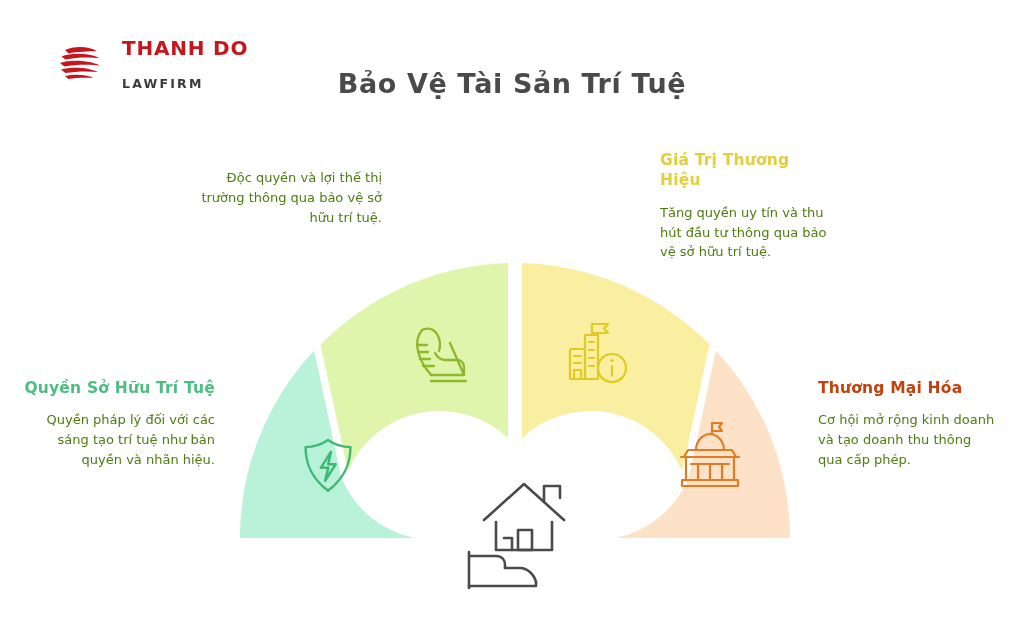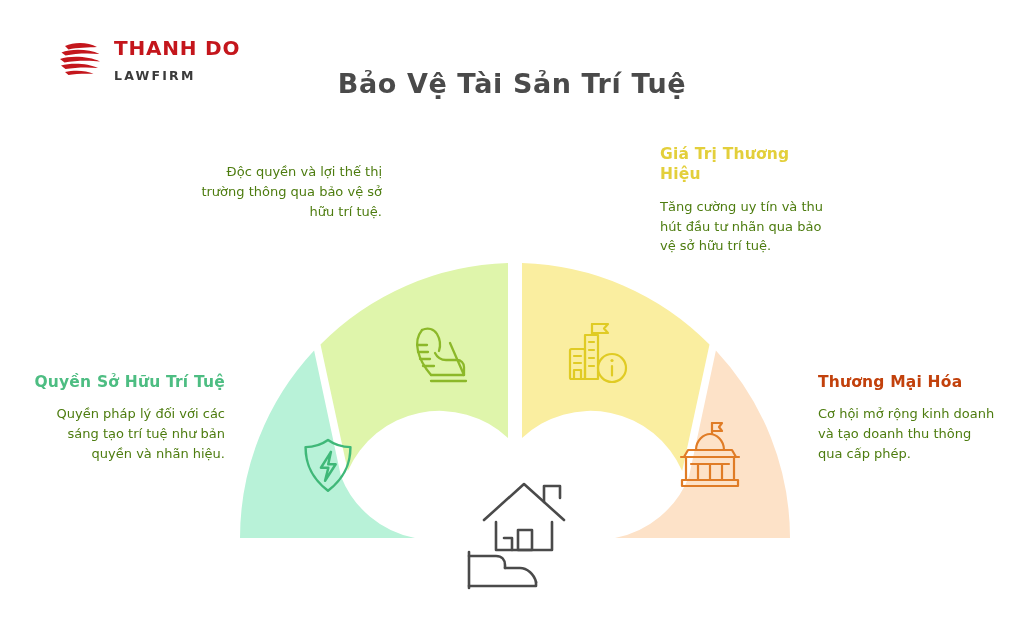--- a/index.html
+++ b/index.html
@@ -24,39 +24,39 @@
     background: #ffffff;
   }
 
   
   .logo {
     position: absolute;
     left: 58px;
     top: 38px;
     display: flex;
     align-items: center;
-    gap: 10px;
+    gap: 18px;
   }
   .logo-mark { width: 46px; height: 44px; display: block; flex: 0 0 auto; }
   .logo-words { display: flex; flex-direction: column; line-height: 1; }
   .logo-name {
     font-family: "DejaVu Sans", sans-serif;
     font-size: 20px;
     font-weight: bold;
     letter-spacing: 0.8px;
     color: #c4161c;
     white-space: nowrap;
   }
   .logo-sub {
     font-family: "DejaVu Sans", sans-serif;
     font-size: 12.5px;
     font-weight: bold;
     letter-spacing: 2.2px;
     color: #3b3b3b;
-    margin-top: 12px;
+    margin-top: 20px;
     white-space: nowrap;
   }
 
   
   .page-title {
     position: absolute;
     left: 0;
     top: 68px;
     width: 1024px;
     text-align: center;
@@ -74,20 +74,21 @@
     top: 0;
     width: 1024px;
     height: 642px;
     pointer-events: none;
   }
   .donut svg { display: block; width: 1024px; height: 642px; }
 
   
   .callout {
     position: absolute;
+    margin-top: 6px;
   }
   .callout .co-title {
     font-family: "DejaVu Sans", sans-serif;
     font-size: 15.5px;
     font-weight: bold;
     line-height: 1.32;
     letter-spacing: 0.2px;
     margin-bottom: 12px;
   }
   .callout .co-body {
@@ -96,21 +97,21 @@
     line-height: 1.52;
     color: #4d7c0f;
   }
 
   .co-right-align { text-align: right; }
   .co-left-align  { text-align: left; }
 
   
   #callout-competitive { left: 186px; top: 162px; width: 196px; }
   #callout-brand       { left: 660px; top: 144px; width: 172px; }
-  #callout-ownership   { left: 30px;  top: 372px; width: 195px; }
+  #callout-ownership   { left: 20px;  top: 372px; width: 195px; }
   #callout-commerce    { left: 818px; top: 372px; width: 180px; }
 </style>
 </head>
 <body>
 
 <div class="canvas">
 
   <div class="logo">
     <span class="logo-mark">
       <svg viewBox="0 0 46 44" width="46" height="44" aria-hidden="true">
@@ -224,21 +225,21 @@
 
     </svg>
   </div>
 
   <div class="callout co-right-align" id="callout-competitive">
     <div class="co-body">Độc quyền và lợi thế thị trường thông qua bảo vệ sở hữu trí tuệ.</div>
   </div>
 
   <div class="callout co-left-align" id="callout-brand">
     <div class="co-title" style="color:#e3cf3b">Giá Trị Thương Hiệu</div>
-    <div class="co-body">Tăng cường uy tín và thu hút đầu tư nhãn qua bảo vệ sở hữu trí tuệ.</div>
+    <div class="co-body">Tăng quyền uy tín và thu hút đầu tư thông qua bảo vệ sở hữu trí tuệ.</div>
   </div>
 
   <div class="callout co-right-align" id="callout-ownership">
     <div class="co-title" style="color:#4dbd82">Quyền Sở Hữu Trí Tuệ</div>
     <div class="co-body">Quyền pháp lý đối với các sáng tạo trí tuệ như bản quyền và nhãn hiệu.</div>
   </div>
 
   <div class="callout co-left-align" id="callout-commerce">
     <div class="co-title" style="color:#c2410c">Thương Mại Hóa</div>
     <div class="co-body">Cơ hội mở rộng kinh doanh và tạo doanh thu thông qua cấp phép.</div>

